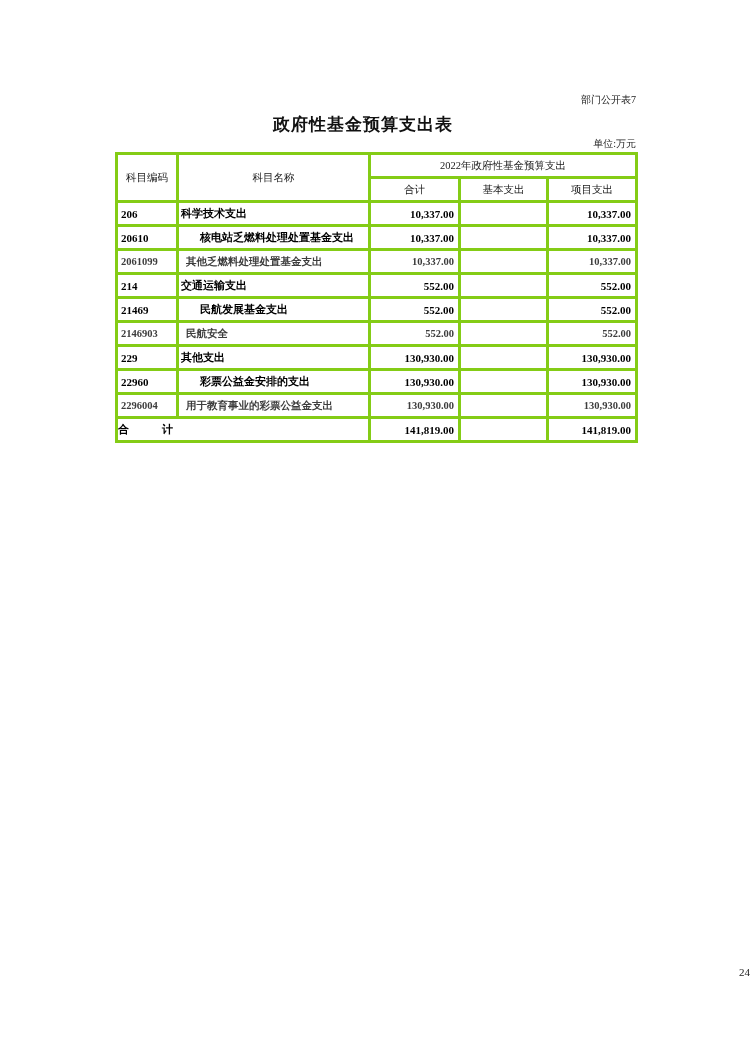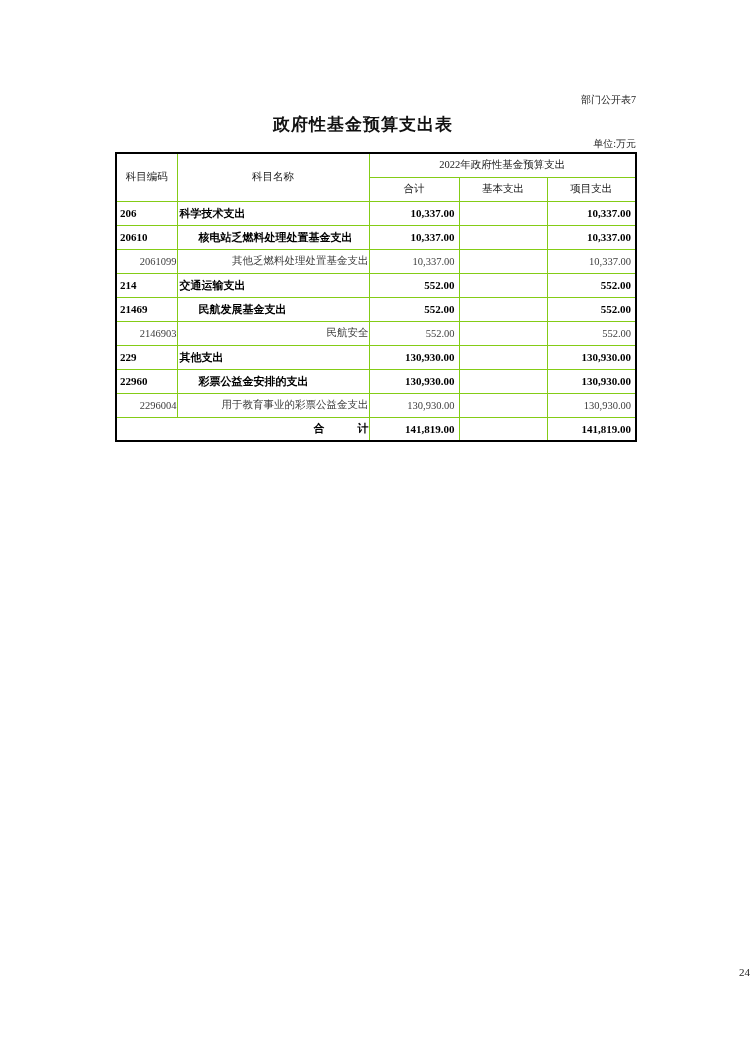--- a/index.html
+++ b/index.html
@@ -43,39 +43,39 @@
   table.budget {
     position: absolute;
     top: 152px;
     left: 115px;
     border-collapse: collapse;
     table-layout: fixed;
     border: 2px solid #000;
     font-size: 11px;
   }
   table.budget th, table.budget td {
-    border: 1px solid #84cc16;
+    border: 3px solid #84cc16;
     font-weight: normal;
     overflow: hidden;
     white-space: nowrap;
     vertical-align: middle;
   }
   table.budget thead th { text-align: center; font-size: 10.5px; color: #1a1a1a; }
   .hrow { height: 24px; }
   .drow { height: 24px; }
   td.code { text-align: left; padding-left: 3px; }
   td.name { text-align: left; }
   td.num  { text-align: right; padding-right: 4px; }
   tr.lvl1 td, tr.lvl2 td { font-weight: bold; color: #000; }
-  tr.lvl3 td { font-weight: normal; color: #3d3d3d; font-size: 10.5px; text-align: right; }
+  tr.lvl3 td { font-weight: bold; color: #3d3d3d; font-size: 10.5px; }
   tr.lvl1 td.name { padding-left: 2px; }
   tr.lvl2 td.name { padding-left: 21px; }
   tr.lvl3 td.name { padding-left: 7px; }
   tr.total-row td { font-weight: bold; color: #000; }
-  td.total-label { text-align: right; }
+  td.total-label { text-align: left; }
   .page-number {
     position: absolute;
     top: 966px;
     left: 0;
     width: 750px;
     text-align: right;
     font-size: 11px;
     color: #222;
   }
 </style>

